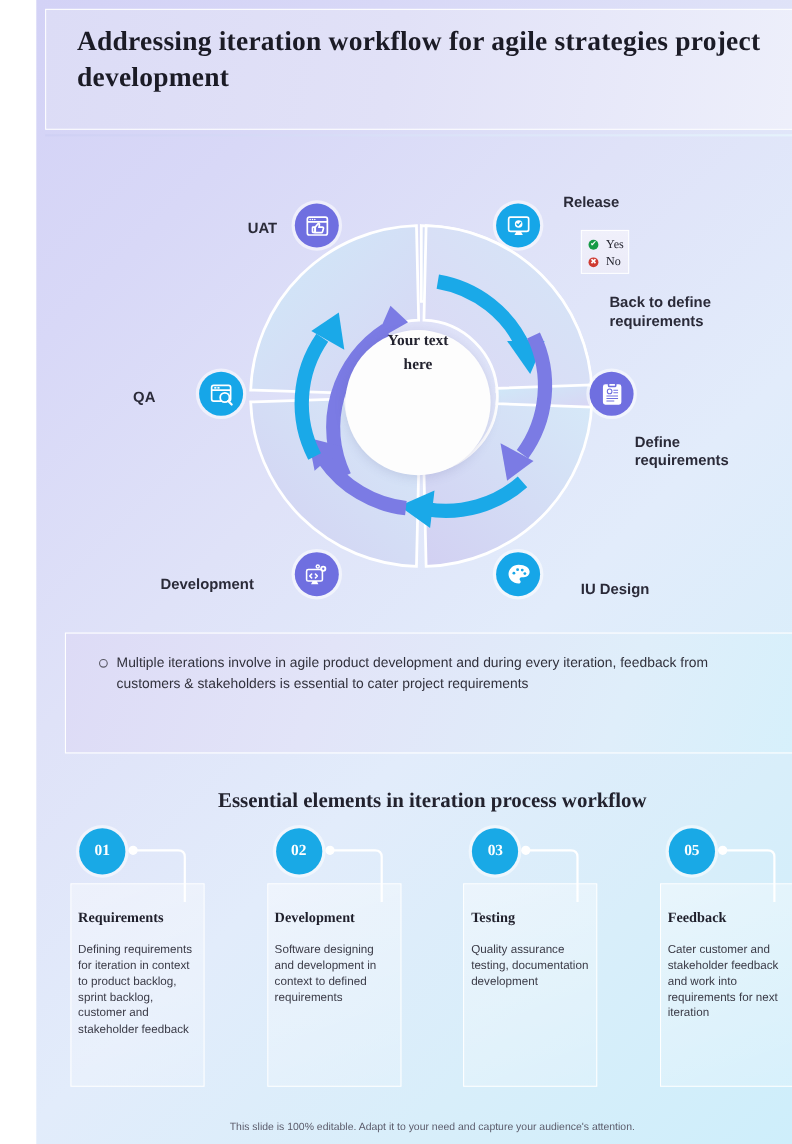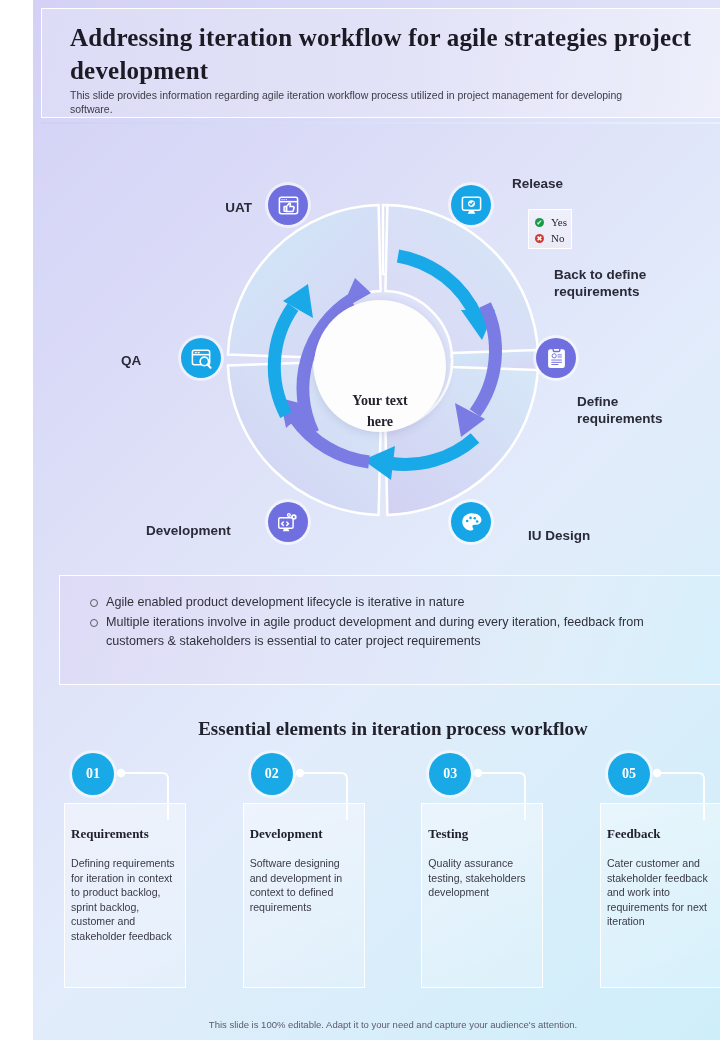--- a/index.html
+++ b/index.html
@@ -54,21 +54,21 @@
   .wlabel{
     position:absolute;
     font-family:Liberation Sans, sans-serif;font-weight:bold;
     font-size:13.5px;line-height:17px;color:#2a2a38;
   }
 
   .center-circle{
     position:absolute;left:281px;top:300px;width:132px;height:132px;
     border-radius:50%;background:#fdfdfd;
     box-shadow:0 2px 10px rgba(90,90,150,.18);
-    display:flex;align-items:flex-end;justify-content:center;text-align:center;
+    display:flex;align-items:flex-start;justify-content:center;text-align:center;
     font-family:"Liberation Serif",serif;font-weight:bold;
     font-size:14px;line-height:21px;color:#23232f;
   }
 
   .yesno{
     position:absolute;left:495px;top:209px;width:44px;height:40px;
     background:linear-gradient(180deg,#f0f0fb,#ebebf8);
     border:1px solid #ffffff;
     box-sizing:border-box;padding:4px 6px;
   }
@@ -139,21 +139,20 @@
     font-size:12px;color:#2a2a38;
   }
 </style>
 </head>
 <body>
 
 <div class="slide">
 
   <div class="header">
     <h1 class="title">Addressing iteration workflow  for agile strategies project development</h1>
-    <div class="subtitle">This slide provides information regarding agile iteration workflow process utilized in project management for developing software.</div>
   </div>
   <div class="header-rule"></div>
 
   <div class="wheel">
     <svg width="400" height="400" viewBox="0 0 400 400" aria-hidden="true">
       <defs>
         <linearGradient id="segA" x1="0" y1="0" x2="1" y2="1">
           <stop offset="0" stop-color="#cfe9f8"></stop>
             <stop offset="1" stop-color="#d8d6f4"></stop>
         </linearGradient>
@@ -294,21 +293,20 @@
       <span class="txt">Yes</span>
     </div>
     <div class="row">
       <span class="dot no">✖</span>
       <span class="txt">No</span>
     </div>
   </div>
 
   <div class="bullets">
     <ul>
-      <li>Agile enabled product development lifecycle is iterative in nature</li>
       <li>Multiple  iterations involve  in agile product development and during every iteration, feedback from customers &amp; stakeholders is essential to cater project requirements</li>
     </ul>
   </div>
 
   <div class="sec-title">Essential elements in iteration process workflow</div>
 
   <div class="cards">
 
     <div class="card-wrap">
       <div class="num">01</div>
@@ -335,21 +333,21 @@
     </div>
 
     <div class="card-wrap">
       <div class="num">03</div>
       <svg class="connector" viewBox="0 0 70 55">
         <path d="M5 8 H46 Q52 8 52 14 V55" fill="none" stroke="#ffffff" stroke-width="2"></path>
         <circle cx="5" cy="8" r="4.2" fill="#ffffff"></circle>
       </svg>
       <div class="card">
         <h4>Testing</h4>
-        <p>Quality assurance testing, stakeholders development</p>
+        <p>Quality assurance testing, documentation development</p>
       </div>
     </div>
 
 
     <div class="card-wrap">
       <div class="num">05</div>
       <svg class="connector" viewBox="0 0 70 55">
         <path d="M5 8 H46 Q52 8 52 14 V55" fill="none" stroke="#ffffff" stroke-width="2"></path>
         <circle cx="5" cy="8" r="4.2" fill="#ffffff"></circle>
       </svg>

